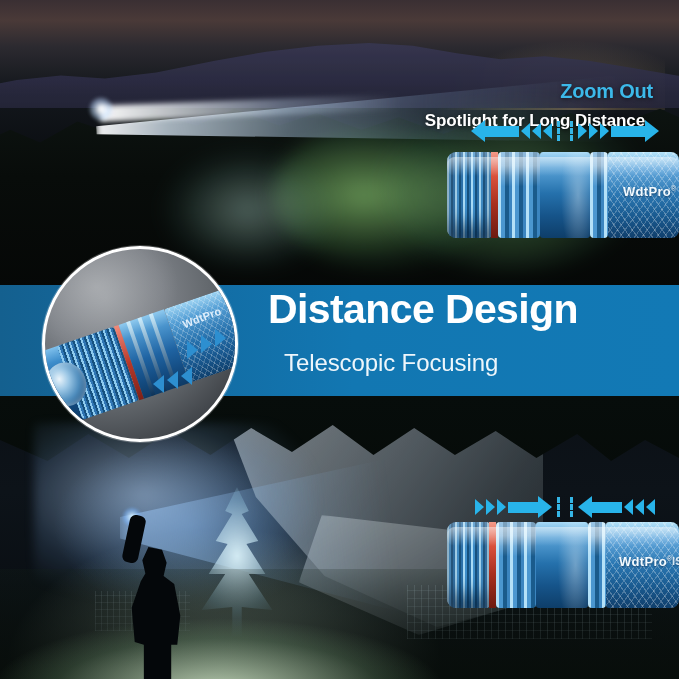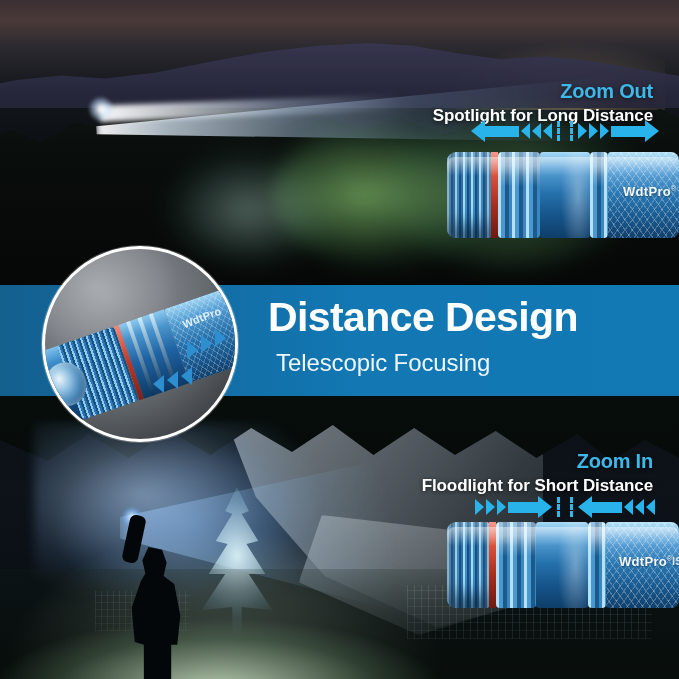--- a/index.html
+++ b/index.html
@@ -83,21 +83,21 @@
                repeating-linear-gradient(0deg,rgba(200,225,235,.20) 0 1px,rgba(0,0,0,0) 1px 7px);opacity:.6;}
 
   
   #banner{position:absolute;left:0;top:285px;width:679px;height:111px;
     background:linear-gradient(90deg,#14608f 0%,#13699f 22%,#1277b2 52%,#1279b5 100%);
     z-index:6;}
   #banner-text{position:absolute;left:268px;top:286px;width:400px;height:110px;z-index:8;
     display:flex;flex-direction:column;justify-content:center;}
   #banner-title{color:#ffffff;font-size:41px;font-weight:700;letter-spacing:-.6px;line-height:1.02;
     margin:0 0 3px 0;}
-  #banner-sub{color:#eef6fb;font-size:24px;font-weight:400;letter-spacing:-.1px;line-height:1.1;margin:8px;}
+  #banner-sub{color:#eef6fb;font-size:24px;font-weight:400;letter-spacing:-.1px;line-height:1.1;margin:16px;}
 
   
   #circle{position:absolute;left:42px;top:246px;width:190px;height:190px;border-radius:50%;
     border:3px solid #ffffff;overflow:hidden;z-index:9;
     background:radial-gradient(circle at 32% 26%, #8d9196 0%, #7c8086 30%, #63686d 55%, #43474c 78%, #2b2f33 100%);
     box-shadow:0 0 0 1px rgba(255,255,255,.25);}
   #circle-light{position:absolute;left:-18%;top:-16%;width:90%;height:72%;
     background:radial-gradient(ellipse at 50% 50%, rgba(255,255,255,.26), rgba(255,255,255,0) 68%);}
   
   #ins-fl{position:absolute;left:-6px;top:66px;width:230px;height:78px;transform:rotate(-19deg);}
@@ -156,21 +156,21 @@
   #fl-top{left:447px;top:152px;width:232px;height:86px;}
   
   #fl-bot{left:447px;top:522px;width:232px;height:86px;}
 
   
   .lbl{position:absolute;z-index:7;text-align:right;}
   #lbl-top{right:26px;top:80px;width:420px;}
   #lbl-bot{right:26px;top:450px;width:460px;}
   .lbl-h{color:#3cb9e9;font-size:20px;font-weight:700;letter-spacing:-.2px;margin:0 0 3px 0;
     text-shadow:0 1px 4px rgba(0,0,0,.55);}
-  .lbl-s{color:#ffffff;font-size:17px;font-weight:700;letter-spacing:-.1px;margin:0;
+  .lbl-s{color:#ffffff;font-size:17px;font-weight:700;letter-spacing:-.1px;margin:8px;
     text-shadow:0 1px 4px rgba(0,0,0,.7);}
 
   
   .arrow-row{position:absolute;z-index:7;height:26px;display:flex;align-items:center;justify-content:center;}
   #arr-top{left:460px;top:118px;width:210px;}
   #arr-bot{left:460px;top:494px;width:210px;}
   .arr-side{display:flex;align-items:center;width:92px;height:22px;}
   .dashline{width:0;height:20px;border-left:3px dashed #35b6e6;margin:0 5px;}
   .bar{height:11px;background:#28b4ea;}
   .tri{width:0;height:0;}
@@ -240,24 +240,20 @@
     <div id="flood-beam"></div>
     <div id="tree-lit"></div>
     <div id="fence2"></div>
     <div id="fence"></div>
     <div id="grass"></div>
     <div id="hiker-lamp"></div>
     <div id="hiker-arm"></div>
     <div id="hiker"></div>
   </div>
 
-  <div class="lbl" id="lbl-bot">
-    <p class="lbl-h">Zoom In</p>
-    <p class="lbl-s">Floodlight for Short Distance</p>
-  </div>
 
   <div class="arrow-row" id="arr-bot">
     <div class="arr-side" style="justify-content:flex-end">
       <div class="cv cv-r"></div>
       <div class="cv cv-r"></div>
       <div class="cv cv-r"></div>
       <div class="bar" style="width:30px"></div>
       <div class="tri tri-r"></div>
     </div>
     <div class="dashline"></div>

